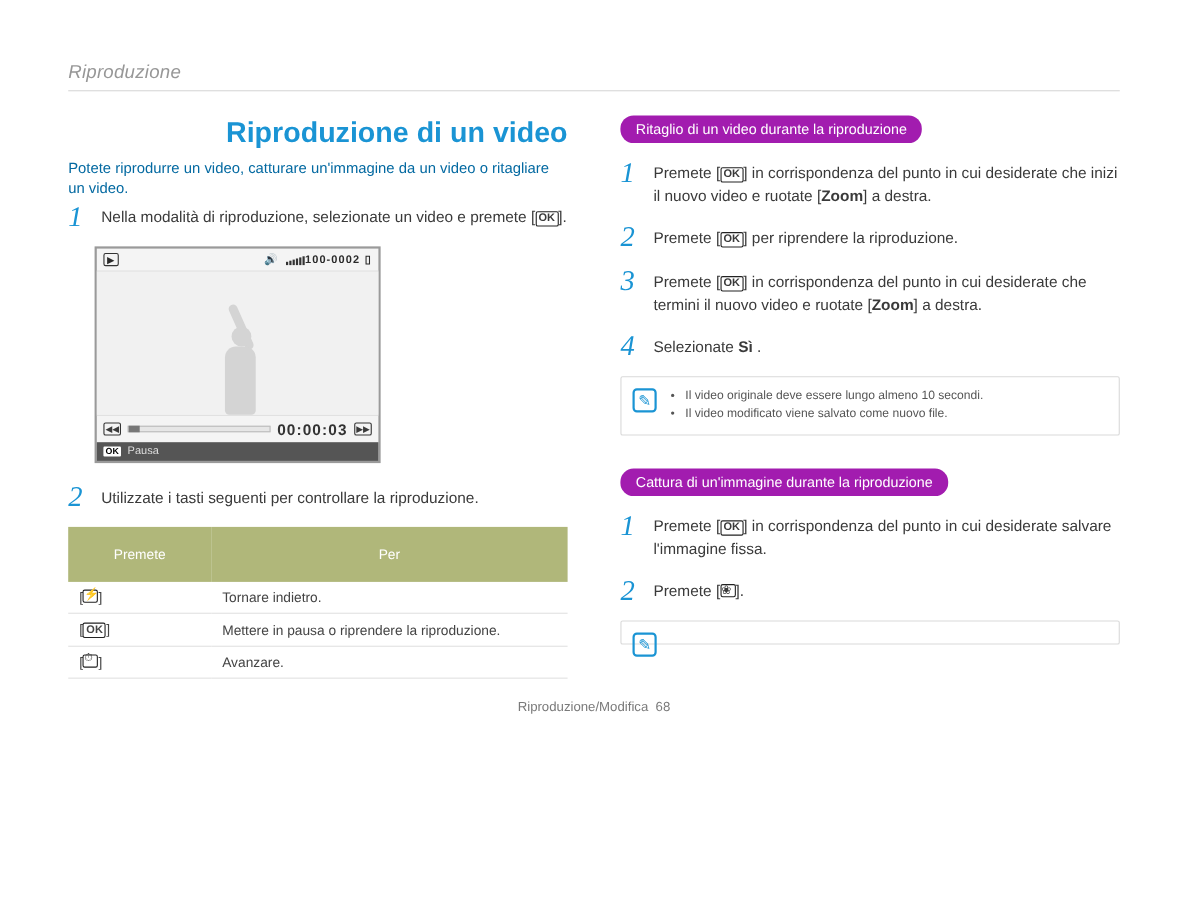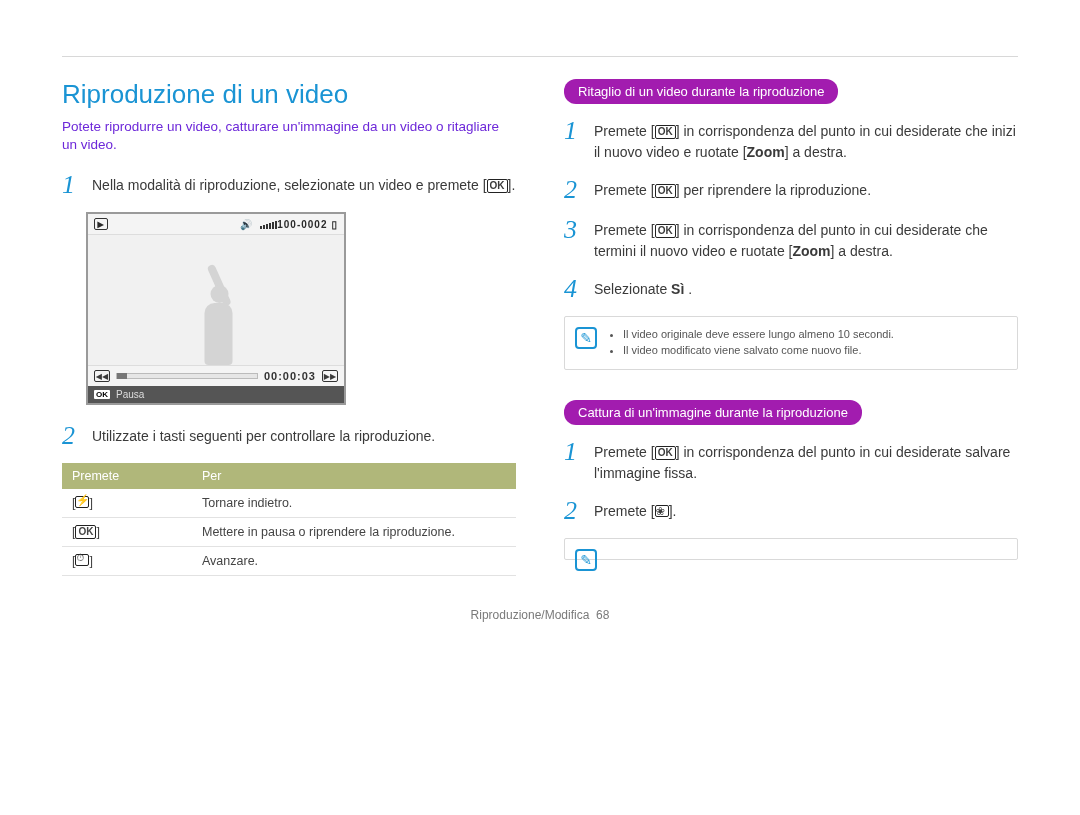--- a/index.html
+++ b/index.html
@@ -2,22 +2,22 @@
 <html><head>
 <meta charset="utf-8">
 <style>
   * { box-sizing: border-box; margin: 0; padding: 0; }
   html, body { width: 1080px; height: 815px; background: #fff; font-family: Arial, Helvetica, sans-serif; color: #3a3a3a; }
   .page { padding: 56px 62px 20px 62px; }
   .breadcrumb { color: #979797; font-size: 17px; font-style: italic; letter-spacing: .2px; margin-bottom: 6px; }
   .hr { border: 0; border-top: 1px solid #d8d8d8; margin-bottom: 22px; }
   .cols { display: flex; gap: 48px; }
   .col { flex: 1; }
-  h1.title { color: #1a94d4; font-weight: 400; font-size: 26px; margin-bottom: 8px; }
-  .intro { font-size: 13.5px; line-height: 1.35; color: #6d28d9; margin-bottom: 18px; }
+  h1.title { color: #1a94d4; font-weight: 700; font-size: 26px; margin-bottom: 8px; text-align: right; }
+  .intro { font-size: 13.5px; line-height: 1.35; color: #0369a1; margin-bottom: 4px; }
   .step { display: flex; gap: 10px; margin-bottom: 14px; font-size: 14px; line-height: 1.5; }
   .step .num { color: #1a94d4; font-size: 26px; font-style: italic; font-family: Georgia, 'Times New Roman', serif; line-height: 1; min-width: 20px; }
   .step .txt { flex: 1; padding-top: 3px; }
   .step .txt b { font-weight: 700; }
   .ok-box { display: inline-block; border: 1.5px solid #222; border-radius: 2px; font-weight: 800; font-size: 10px; padding: 0 2px; line-height: 12px; vertical-align: 1px; font-family: Arial, sans-serif; }
   .icon-chip { display:inline-block; border:1.5px solid #222; border-radius:2px; width:14px; height:12px; vertical-align:-1px; position:relative; }
   .icon-chip.flash::before { content:"⚡"; position:absolute; left:0; top:-3px; font-size:11px; }
   .icon-chip.timer::before { content:"⏱"; position:absolute; left:0; top:-3px; font-size:10px; }
   .icon-chip.flower::before { content:"❀"; position:absolute; left:0; top:-3px; font-size:11px; }
 
@@ -32,43 +32,44 @@
   .lcd-top .bars span:nth-child(1){height:3px}.lcd-top .bars span:nth-child(2){height:4px}.lcd-top .bars span:nth-child(3){height:5px}.lcd-top .bars span:nth-child(4){height:6px}.lcd-top .bars span:nth-child(5){height:7px}.lcd-top .bars span:nth-child(6){height:8px}
   .lcd-body { height:130px; position:relative; background:#f1f1f1;}
   .silhouette { position:absolute; left:50%; transform:translateX(-45%); bottom:0; width:70px; height:110px; }
   .silhouette .body{position:absolute;bottom:0;left:20px;width:28px;height:62px;background:#d4d4d4;border-radius:10px 10px 4px 4px;}
   .silhouette .head{position:absolute;bottom:62px;left:26px;width:18px;height:18px;background:#d4d4d4;border-radius:50%;}
   .silhouette .arm{position:absolute;bottom:58px;left:40px;width:8px;height:44px;background:#d4d4d4;border-radius:4px;transform:rotate(-24deg);transform-origin:bottom left;}
   .lcd-bar { display:flex; align-items:center; gap:6px; padding:4px 6px; border-top:1px solid #ddd;}
   .lcd-bar .btn{width:16px;height:12px;border:1px solid #333;border-radius:2px;display:flex;align-items:center;justify-content:center;font-size:8px;}
   .lcd-bar .track{flex:1;height:6px;background:#e6e6e6;border:1px solid #bbb;position:relative;}
   .lcd-bar .track::before{content:"";position:absolute;left:0;top:-1px;bottom:-1px;width:10px;background:#777;}
-  .lcd-bar .time{font-size:11px;font-weight:700;letter-spacing:1px;color:#333;}
+  .lcd-bar .time{font-size:14px;font-weight:700;letter-spacing:1px;color:#333;}
   .lcd-foot{background:#555;color:#ddd;font-size:10px;padding:3px 6px;display:flex;align-items:center;gap:6px;}
   .lcd-foot .okw{background:#fff;color:#000;font-size:8px;font-weight:800;border-radius:1px;padding:0 2px;}
 
   
   table.ctrl { width: 100%; border-collapse: collapse; font-size: 12.5px; margin-top: 4px; }
-  table.ctrl th { background: #b0b77a; color: #fff; font-weight: 400; text-align: left; padding: 6px 10px; }
+  table.ctrl th { background: #b0b77a; color: #fff; font-weight: 400; text-align: center; padding: 18px 10px; }
   table.ctrl td { padding: 7px 10px; border-bottom: 1px solid #e2e2e2; vertical-align: middle; color:#444;}
   table.ctrl tr td:first-child { width: 130px; }
 
   
   .pill { display:inline-block; background:#a21caf; color:#fff; font-size:13px; padding:5px 14px; border-radius:12px; margin-bottom:14px; }
 
   .note { border:1px solid #d9d9d9; border-radius:2px; padding:10px 12px 10px 44px; font-size:11px; color:#555; position:relative; margin:10px 0 30px 0; line-height:1.45;}
   .note .badge { position:absolute; left:10px; top:10px; width:22px; height:22px; border:2px solid #1a94d4; border-radius:4px; color:#1a94d4; display:flex; align-items:center; justify-content:center; font-size:14px;}
   .note ul{list-style:disc; padding-left:14px;}
 
   .footer { text-align:center; font-size:12px; color:#7a7a7a; margin-top: 18px;}
 </style>
 </head>
 <body>
 
 <div class="page">
+  <div class="breadcrumb">Riproduzione</div>
   <hr class="hr">
 
   <div class="cols">
 
     <div class="col">
       <h1 class="title">Riproduzione di un video</h1>
       <p class="intro">Potete riprodurre un video, catturare un'immagine da un video o ritagliare un video.</p>
 
       <div class="step">
         <div class="num">1</div>

